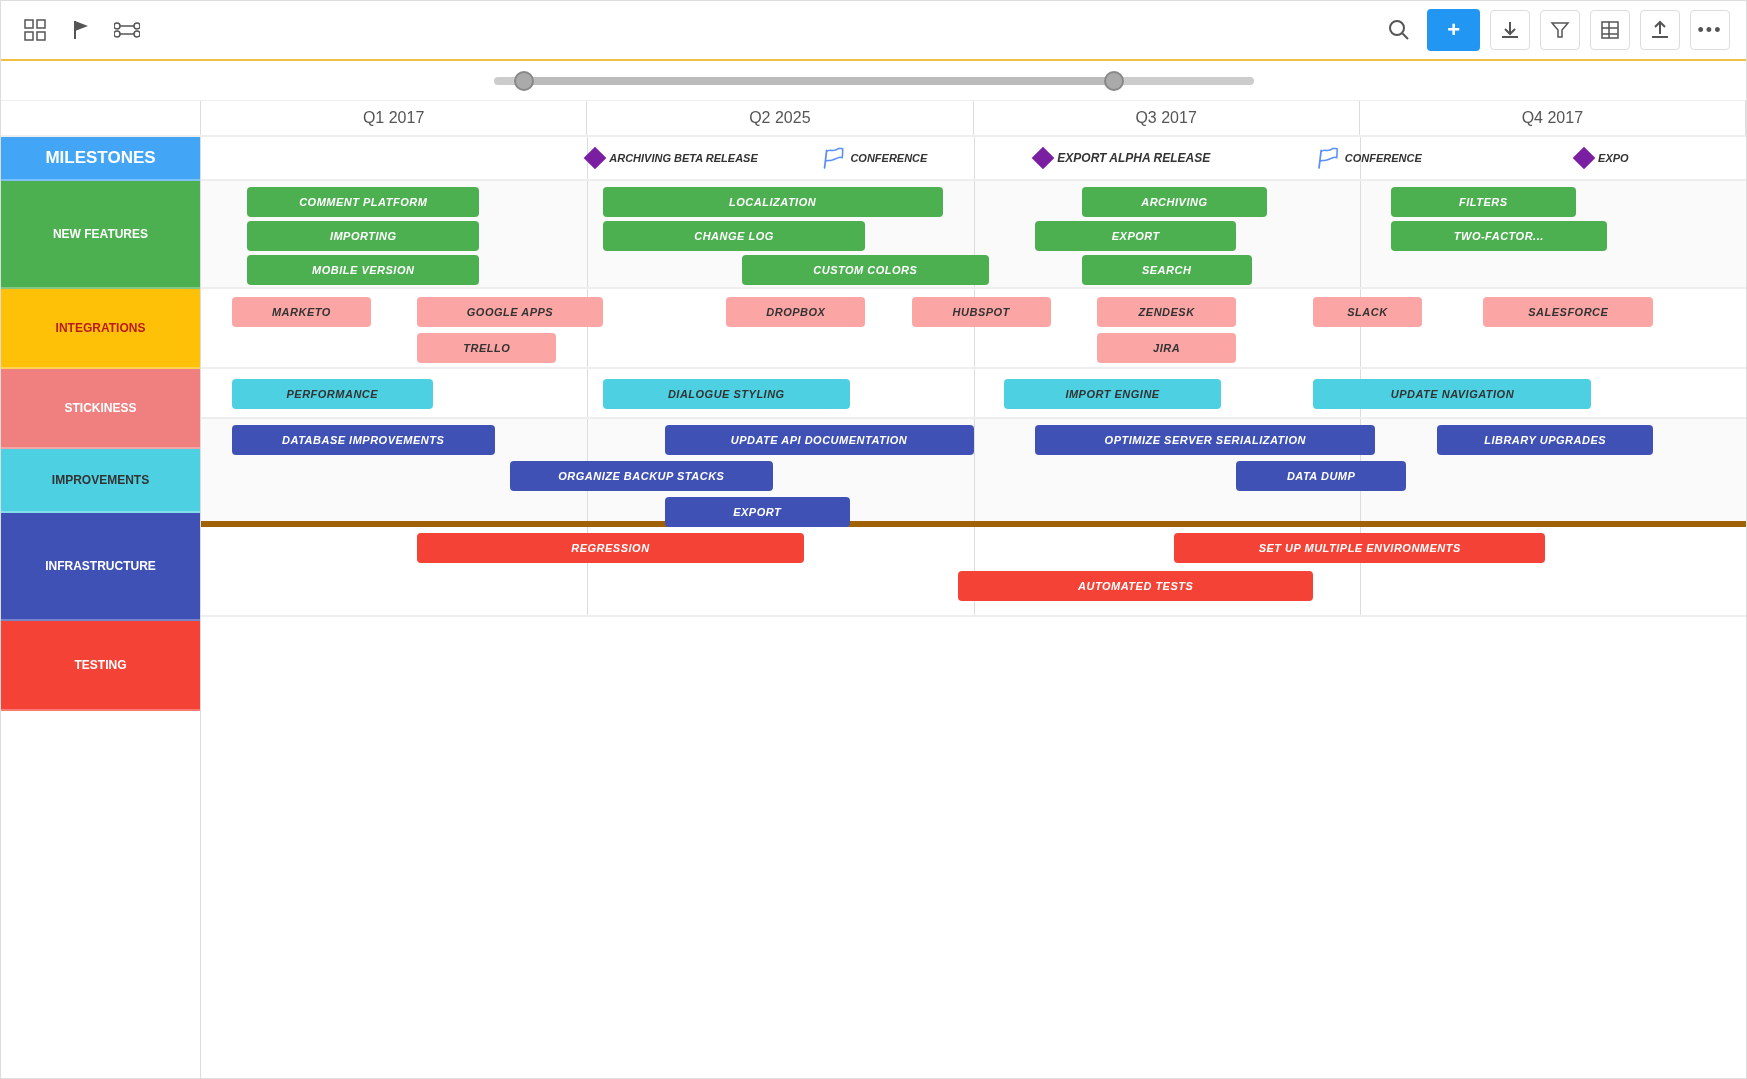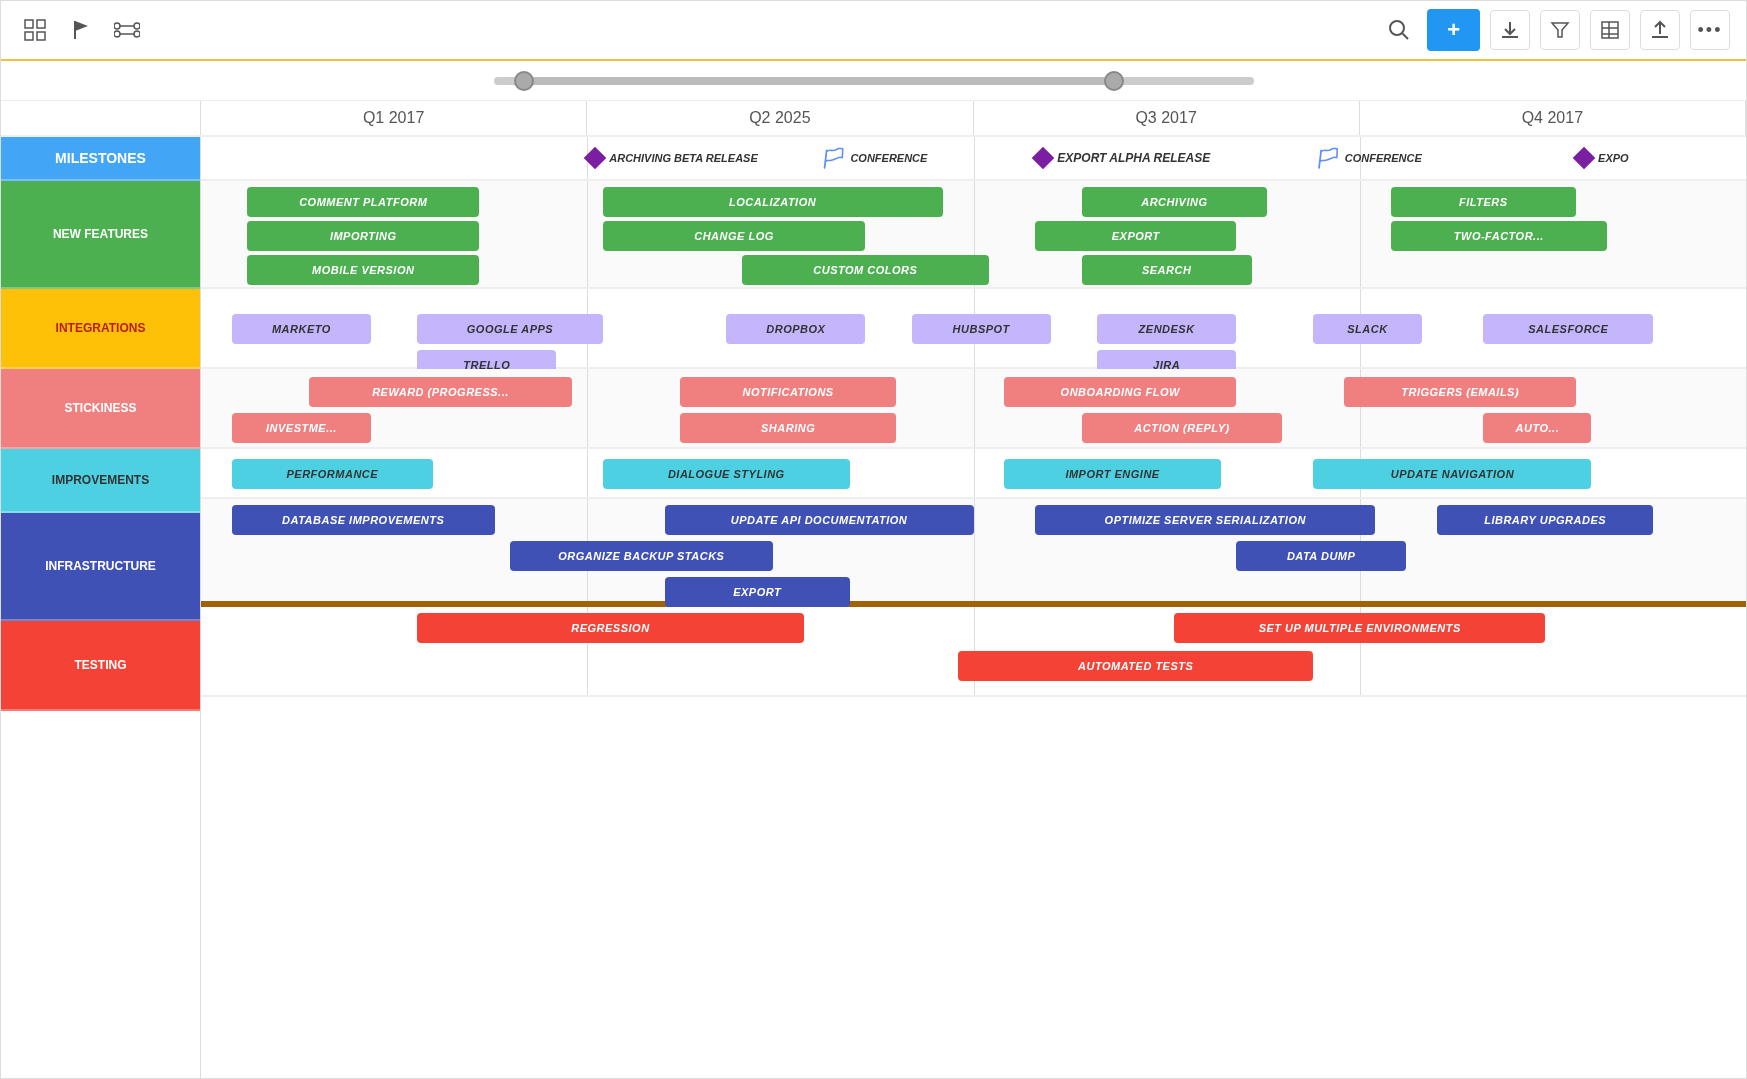--- a/index.html
+++ b/index.html
@@ -161,21 +161,21 @@
       border-radius: 4px;
       white-space: nowrap;
       overflow: hidden;
       text-overflow: ellipsis;
       cursor: pointer;
       letter-spacing: 0.5px;
     }
 
     
     .green { background: #4CAF50; }
-    .yellow { background: #c4b5fd; margin-top: 17px; }
+    .yellow { background: #fca5a5; }
     .salmon { background: #F08080; }
     .cyan { background: #4DD0E1; }
     .navy { background: #3F51B5; }
     .red { background: #F44336; }
 
     .milestone-item {
       position: absolute;
       top: 50%;
       transform: translateY(-50%);
       display: flex;
@@ -304,21 +304,21 @@
       <div class="quarter">Q1 2017</div>
       <div class="quarter">Q2 2025</div>
       <div class="quarter">Q3 2017</div>
       <div class="quarter">Q4 2017</div>
     </div>
   </div>
 
   <div class="main-content">
 
     <div class="row-labels">
-      <div class="row-label label-milestones row-milestones" style="font-size:14px">MILESTONES</div>
+      <div class="row-label label-milestones row-milestones" style="font-size:17px">MILESTONES</div>
       <div class="row-label label-new-features row-new-features" style="font-size:12px">NEW FEATURES</div>
       <div class="row-label label-integrations row-integrations" style="font-size:12px;color:#b91c1c;height:80px">INTEGRATIONS</div>
       <div class="row-label label-stickiness row-stickiness" style="font-size:12px;height:80px">STICKINESS</div>
       <div class="row-label label-improvements row-improvements" style="font-size:12px;color:#333;height:64px">IMPROVEMENTS</div>
       <div class="row-label label-infrastructure row-infrastructure" style="font-size:12px;height:108px">INFRASTRUCTURE</div>
       <div class="row-label label-testing row-testing" style="font-size:12px;height:90px">TESTING</div>
     </div>
 
     <div class="timeline-grid" id="grid">
 
@@ -383,35 +383,20 @@
         <div class="item yellow" style="left:34%;width:9%;top:8px;color:#333">DROPBOX</div>
         <div class="item yellow" style="left:46%;width:9%;top:8px;color:#333">HUBSPOT</div>
         <div class="item yellow" style="left:58%;width:9%;top:8px;color:#333">ZENDESK</div>
         <div class="item yellow" style="left:72%;width:7%;top:8px;color:#333">SLACK</div>
         <div class="item yellow" style="left:83%;width:11%;top:8px;color:#333">SALESFORCE</div>
 
         <div class="item yellow" style="left:14%;width:9%;top:44px;color:#333">TRELLO</div>
         <div class="item yellow" style="left:58%;width:9%;top:44px;color:#333">JIRA</div>
       </div>
 
-      <div style="height:80px;position:relative;border-bottom:2px solid #eee;background:#fafafa;">
-        <div class="vline" style="left:25%"></div>
-        <div class="vline" style="left:50%"></div>
-        <div class="vline" style="left:75%"></div>
-
-        <div class="item salmon" style="left:7%;width:17%;top:8px">REWARD (PROGRESS...</div>
-        <div class="item salmon" style="left:31%;width:14%;top:8px">NOTIFICATIONS</div>
-        <div class="item salmon" style="left:52%;width:15%;top:8px">ONBOARDING FLOW</div>
-        <div class="item salmon" style="left:74%;width:15%;top:8px">TRIGGERS (EMAILS)</div>
-
-        <div class="item salmon" style="left:2%;width:9%;top:44px">INVESTME...</div>
-        <div class="item salmon" style="left:31%;width:14%;top:44px">SHARING</div>
-        <div class="item salmon" style="left:57%;width:13%;top:44px">ACTION (REPLY)</div>
-        <div class="item salmon" style="left:83%;width:7%;top:44px">AUTO...</div>
-      </div>
 
       <div style="height:50px;position:relative;border-bottom:2px solid #eee;background:#fff;">
         <div class="vline" style="left:25%"></div>
         <div class="vline" style="left:50%"></div>
         <div class="vline" style="left:75%"></div>
 
         <div class="item cyan" style="left:2%;width:13%;top:10px;color:#333">PERFORMANCE</div>
         <div class="item cyan" style="left:26%;width:16%;top:10px;color:#333">DIALOGUE STYLING</div>
         <div class="item cyan" style="left:52%;width:14%;top:10px;color:#333">IMPORT ENGINE</div>
         <div class="item cyan" style="left:72%;width:18%;top:10px;color:#333">UPDATE NAVIGATION</div>

